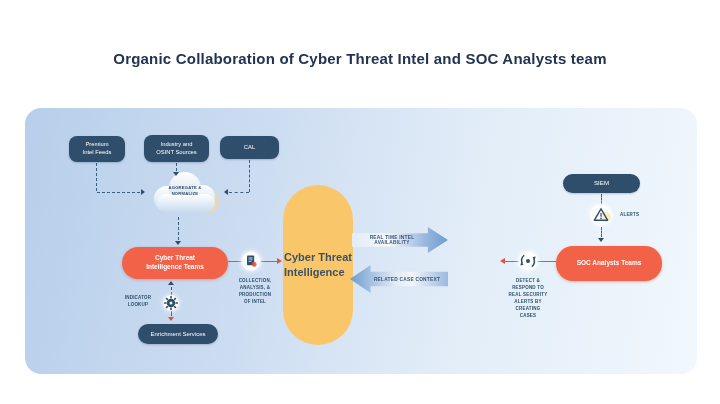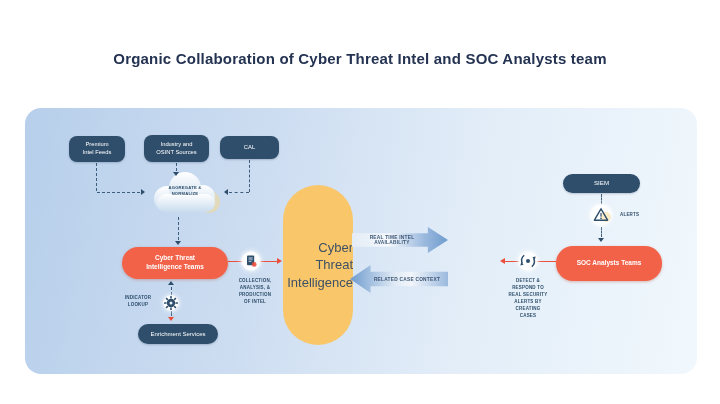--- a/index.html
+++ b/index.html
@@ -17,21 +17,21 @@
             box-shadow:0 1px 2px rgba(40,60,90,.25);}
   
   .orange-box{position:absolute;background:#f26249;color:#fff;border-radius:16px;
               display:flex;align-items:center;justify-content:center;text-align:center;
               font-size:6.5px;font-weight:700;line-height:1.35;white-space:pre-line;
               box-shadow:0 1px 3px rgba(180,70,40,.35);z-index:2;}
 
   
   .capsule{position:absolute;top:185px;width:70px;height:160px;border-radius:35px;
            background:#f9c76a;z-index:1;display:flex;align-items:center;justify-content:center;}
-  .capsule-label{font-size:13px;font-weight:400;color:#3e5065;text-align:right;
+  .capsule-label{font-size:11px;font-weight:700;color:#3e5065;text-align:left;
                  white-space:pre-line;line-height:1.35;}
 
   
   .vdot{position:absolute;width:0;border-left:1.2px dashed #3d5d7d;}
   .hdot{position:absolute;height:0;border-top:1.2px dashed #3d5d7d;}
   
   .rline{position:absolute;height:1.4px;background:#ea4f3d;z-index:2;}
 
   
   .ah{position:absolute;width:0;height:0;z-index:3;}

